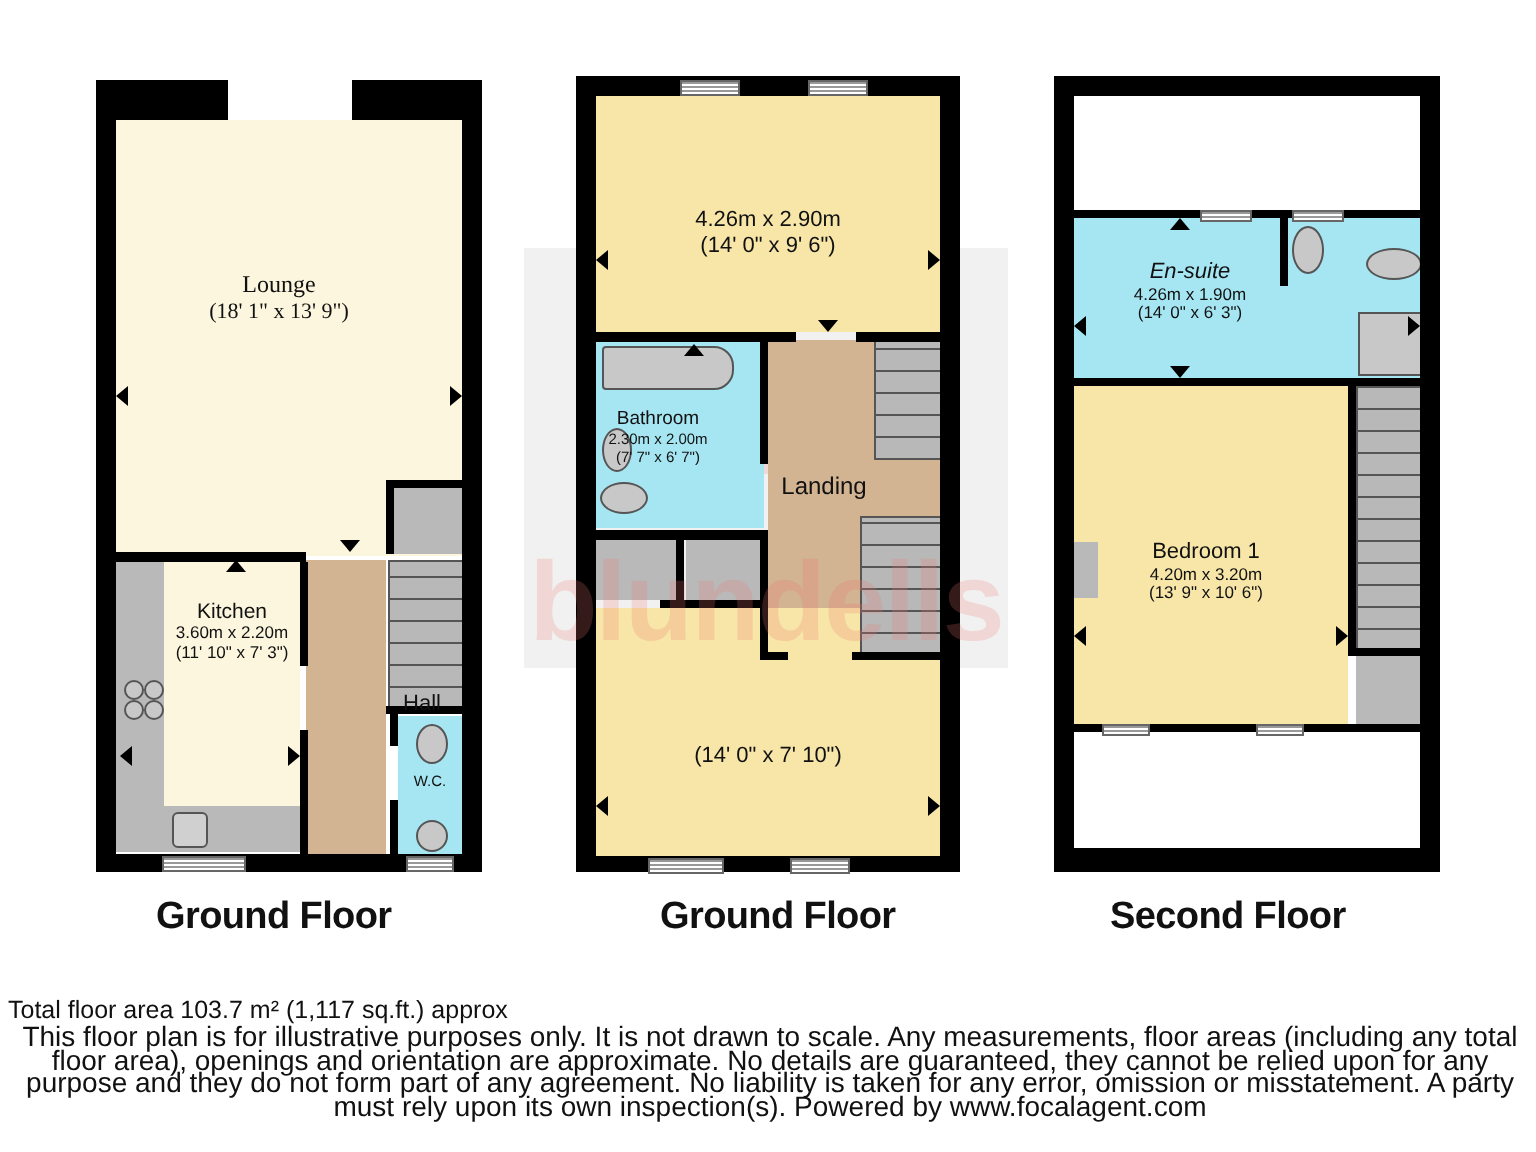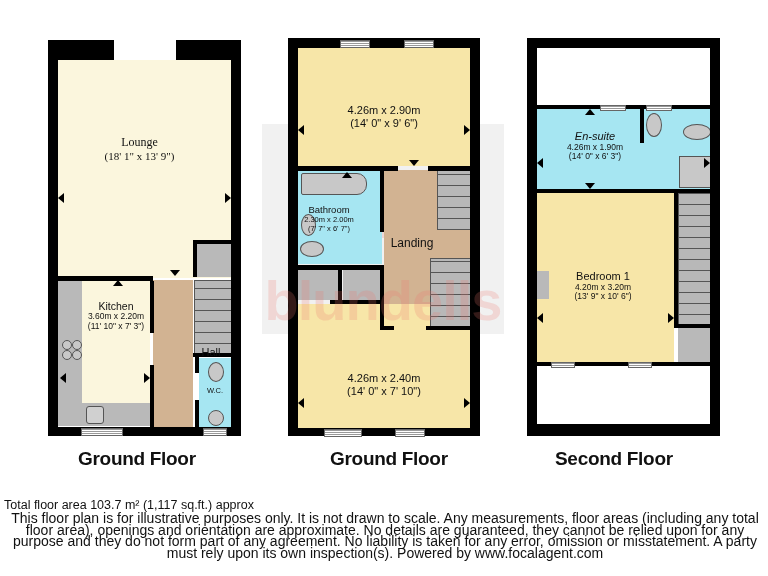--- a/index.html
+++ b/index.html
@@ -138,21 +138,20 @@
     <div class="rdim">4.26m x 2.90m</div>
     <div class="rdim">(14' 0" x 9' 6")</div>
   </div>
   <div class="label" style="left:292px;top:205px;width:74px;">
     <div class="rname" style="font-size:9.5px;">Bathroom</div>
     <div class="rdim" style="font-size:7.5px;">2.30m x 2.00m</div>
     <div class="rdim" style="font-size:7.5px;">(7' 7" x 6' 7")</div>
   </div>
   <div class="label rname" style="left:384px;top:237px;width:56px;font-size:12px;">Landing</div>
   <div class="label" style="left:298px;top:372px;width:172px;">
-    <div class="rdim">4.26m x 2.40m</div>
     <div class="rdim">(14' 0" x 7' 10")</div>
   </div>
 </div>
 <div class="floor-title" style="left:330px;top:448px;">Ground Floor</div>
 
 <div class="wm-text">blundells</div>
 
 <div>
   <div class="room blue" style="left:537px;top:109px;width:173px;height:80px;"></div>
   <div class="room yellow" style="left:537px;top:192px;width:137px;height:170px;"></div>

